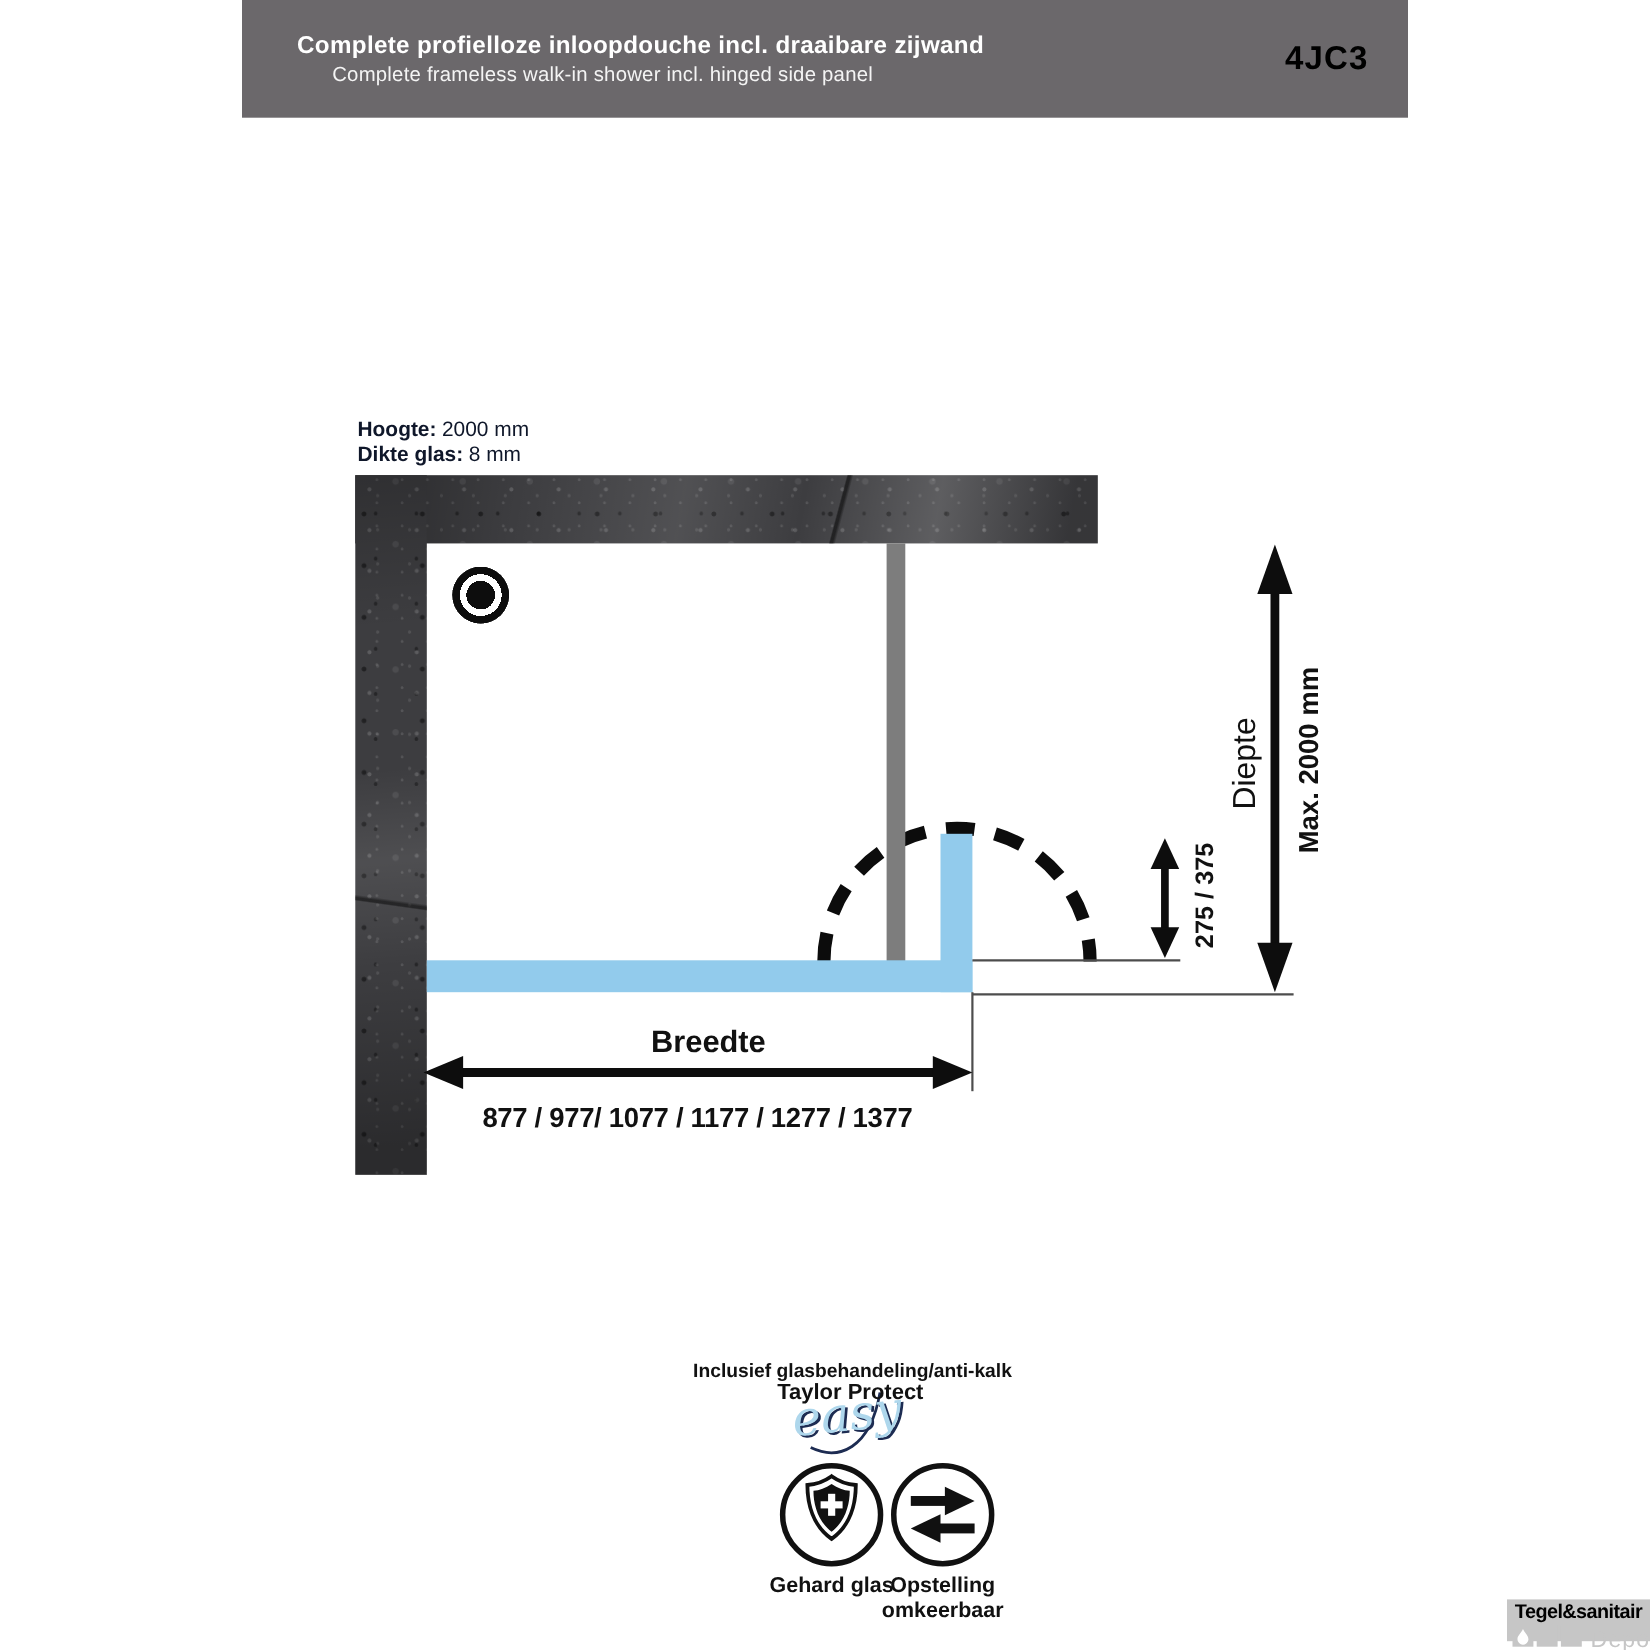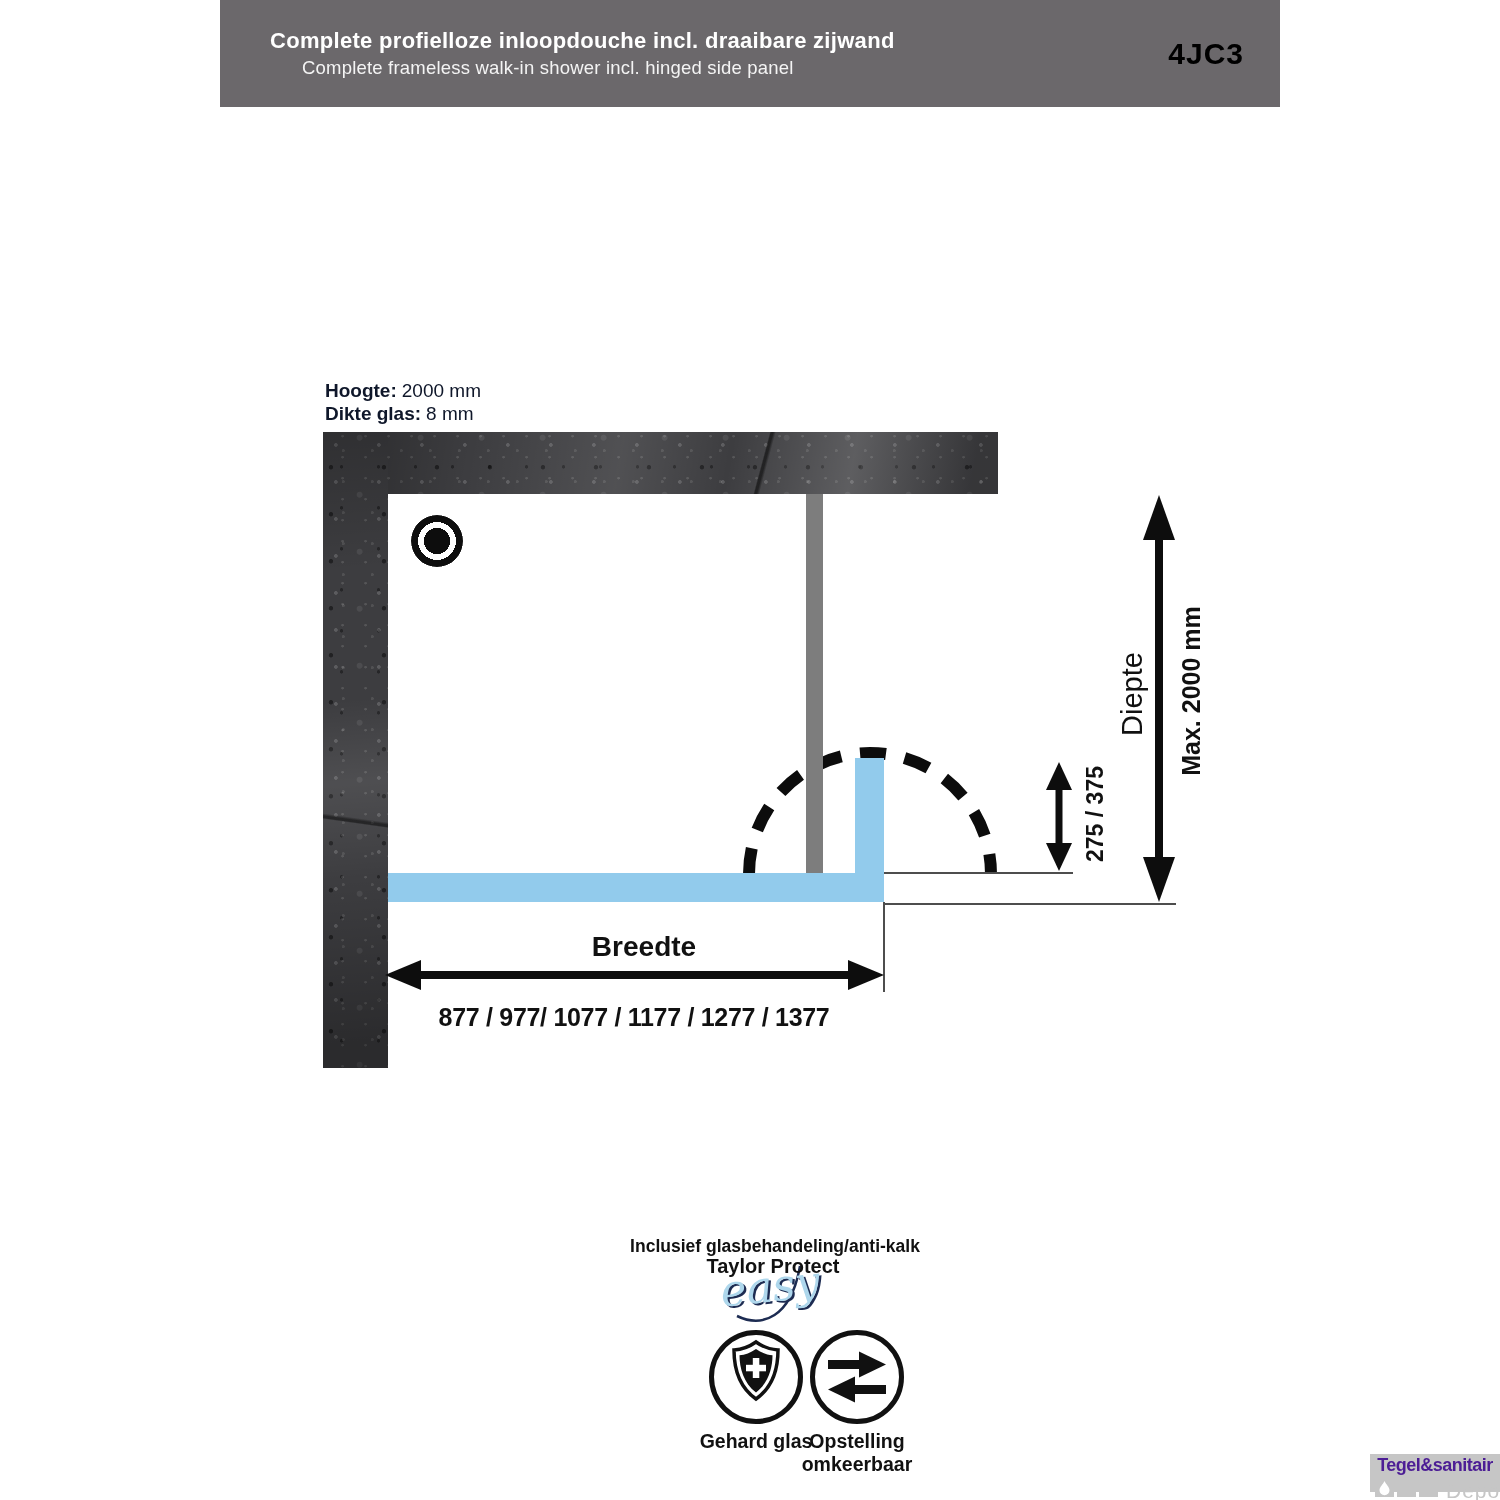--- a/index.html
+++ b/index.html
@@ -72,21 +72,21 @@
 
   
   .feature{position:absolute;width:140px;text-align:center;}
   .f1{left:570px;top:1330px;} .f2{left:686px;top:1330px;} .f3{left:787px;top:1330px;}
   .circle{width:84px;height:84px;border:5px solid #111;border-radius:50%;
           margin:0 auto;background:#fff;display:block;}
   .feature .flabel{margin-top:6px;font-size:19.5px;font-weight:bold;line-height:23px;}
 
   
   .logo-bar{left:1370px;top:1454px;width:130px;height:38px;background:#c6c6c6;
-            color:#4c1d95;font-weight:bold;font-size:18px;line-height:22px;text-align:center;
+            color:#000000;font-weight:bold;font-size:18px;line-height:22px;text-align:center;
             letter-spacing:-.5px;}
   .logo-sq{top:1478px;width:19px;height:19px;background:#c6c6c6;}
   .sq1{left:1375px;} .sq2{left:1397px;} .sq3{left:1419px;}
   .logo-depot{left:1446px;top:1479px;font-size:21px;color:#c6c6c6;letter-spacing:1px;}
 </style>
 </head>
 <body>
 
 <div class="page">
 

